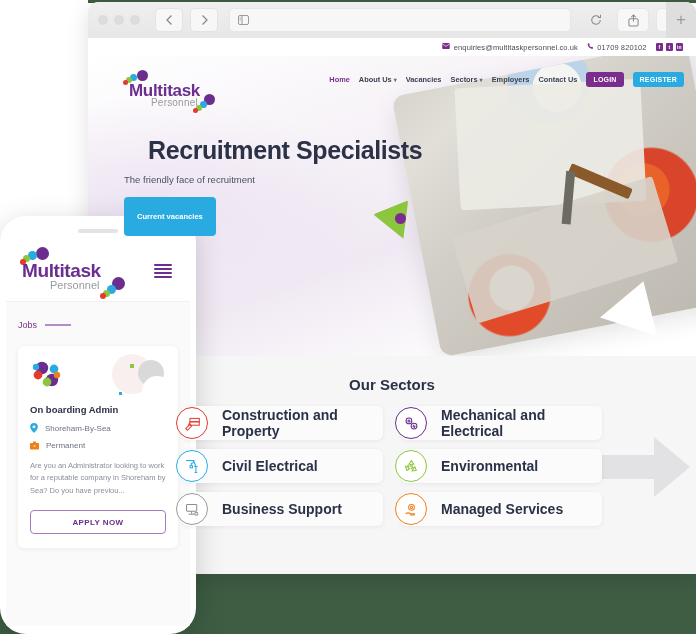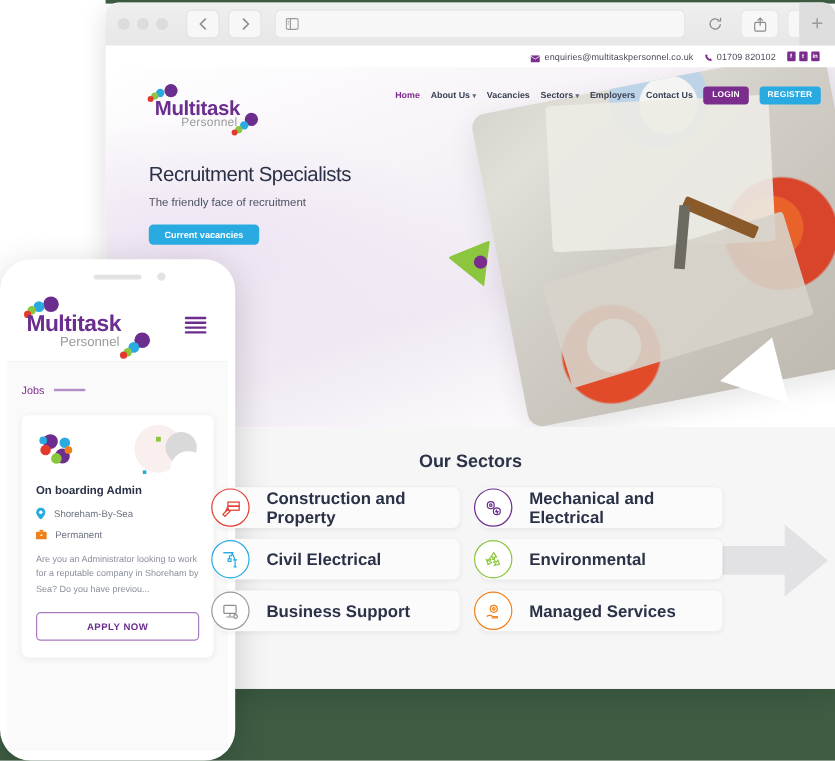--- a/index.html
+++ b/index.html
@@ -72,21 +72,21 @@
     position: absolute; left: 0; top: 36px; width: 608px; height: 536px;
     background: #ffffff; overflow: hidden;
   }
 
   
   .topbar {
     position: relative; height: 18px; display: flex; align-items: center;
     justify-content: flex-end; gap: 9px; padding-right: 13px;
     font-size: 7.5px; color: #4a4a5a; z-index: 6;
   }
-  .topbar .grp { display: flex; align-items: flex-end; gap: 3.5px; }
+  .topbar .grp { display: flex; align-items: flex-start; gap: 3.5px; }
   .topbar .lbl { letter-spacing: .1px; }
   .soc { display: flex; gap: 2.5px; }
   .soc span {
     width: 7.5px; height: 7.5px; background: #7b2d8e; border-radius: 1px;
     display: flex; align-items: center; justify-content: center;
     color: #fff; font-size: 5px; font-weight: 700; line-height: 1;
   }
 
   
   .hero {
@@ -124,25 +124,25 @@
     background: #7b2d8e; color: #fff; border-radius: 3px; padding: 4px 7px;
     font-size: 7px; font-weight: 700; letter-spacing: .2px;
   }
   .btn-register {
     background: #29abe2; color: #fff; border-radius: 3px; padding: 4px 7px;
     font-size: 7px; font-weight: 700; letter-spacing: .2px;
   }
 
   .hero-copy { position: absolute; left: 36px; top: 80px; width: 300px; z-index: 3; }
   .h-line1 { font-size: 23px; font-weight: 400; color: #2b3247; line-height: 1.18; letter-spacing: -.3px; }
-  .h-line2 { font-size: 17px; font-weight: 400; color: #2b3247; line-height: 1.18; letter-spacing: -.4px; }
+  .h-line2 { font-size: 25px; font-weight: 700; color: #2b3247; line-height: 1.18; letter-spacing: -.4px; margin-left: 24px; }
   .h-sub { margin-top: 8px; font-size: 9.5px; color: #4b5162; }
   .h-btn {
     margin-top: 12px; display: inline-block; background: #29abe2; color: #fff;
-    font-size: 7.6px; font-weight: 700; padding: 4px 13px; border-radius: 4px;
+    font-size: 7.6px; font-weight: 700; padding: 15px 13px; border-radius: 4px;
   }
 
   .hero-img {
     position: absolute; right: -18px; top: 10px; width: 300px; height: 265px;
     transform: rotate(-11deg); border-radius: 12px; overflow: hidden;
     box-shadow: 0 8px 24px rgba(0,0,0,.10);
   }
   .hero-img .photo {
     position: absolute; inset: -30px;
     background:

